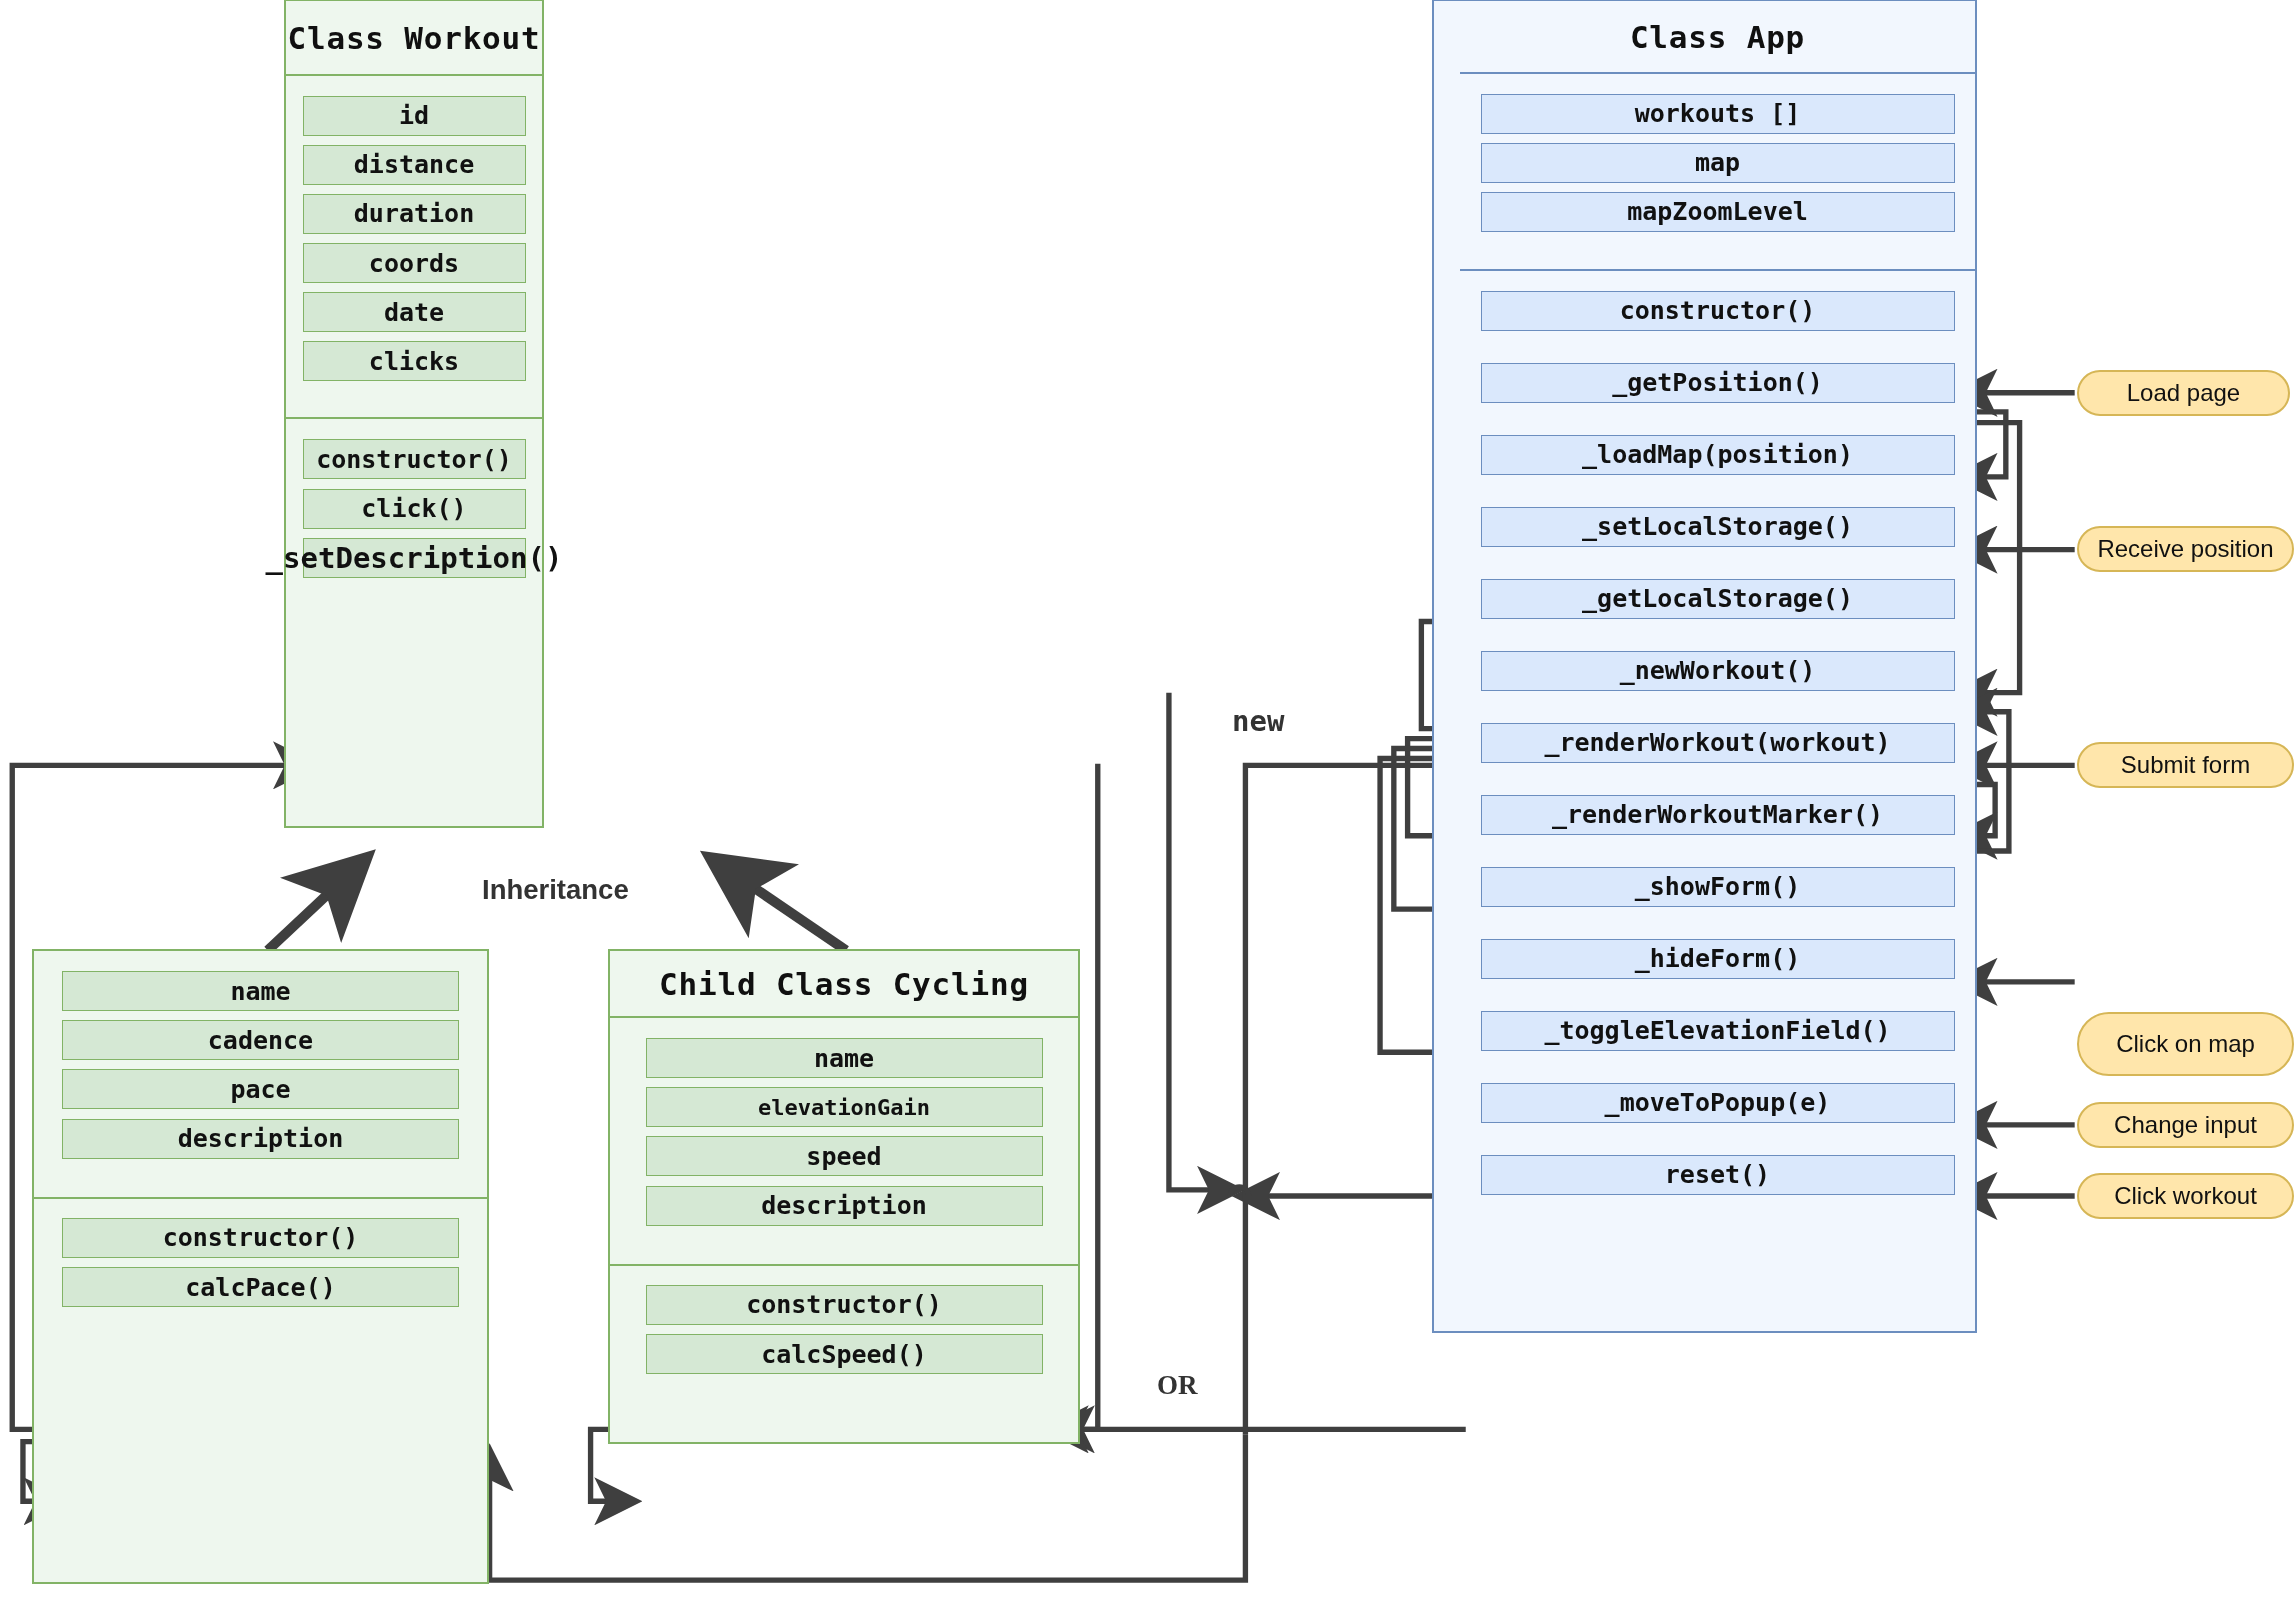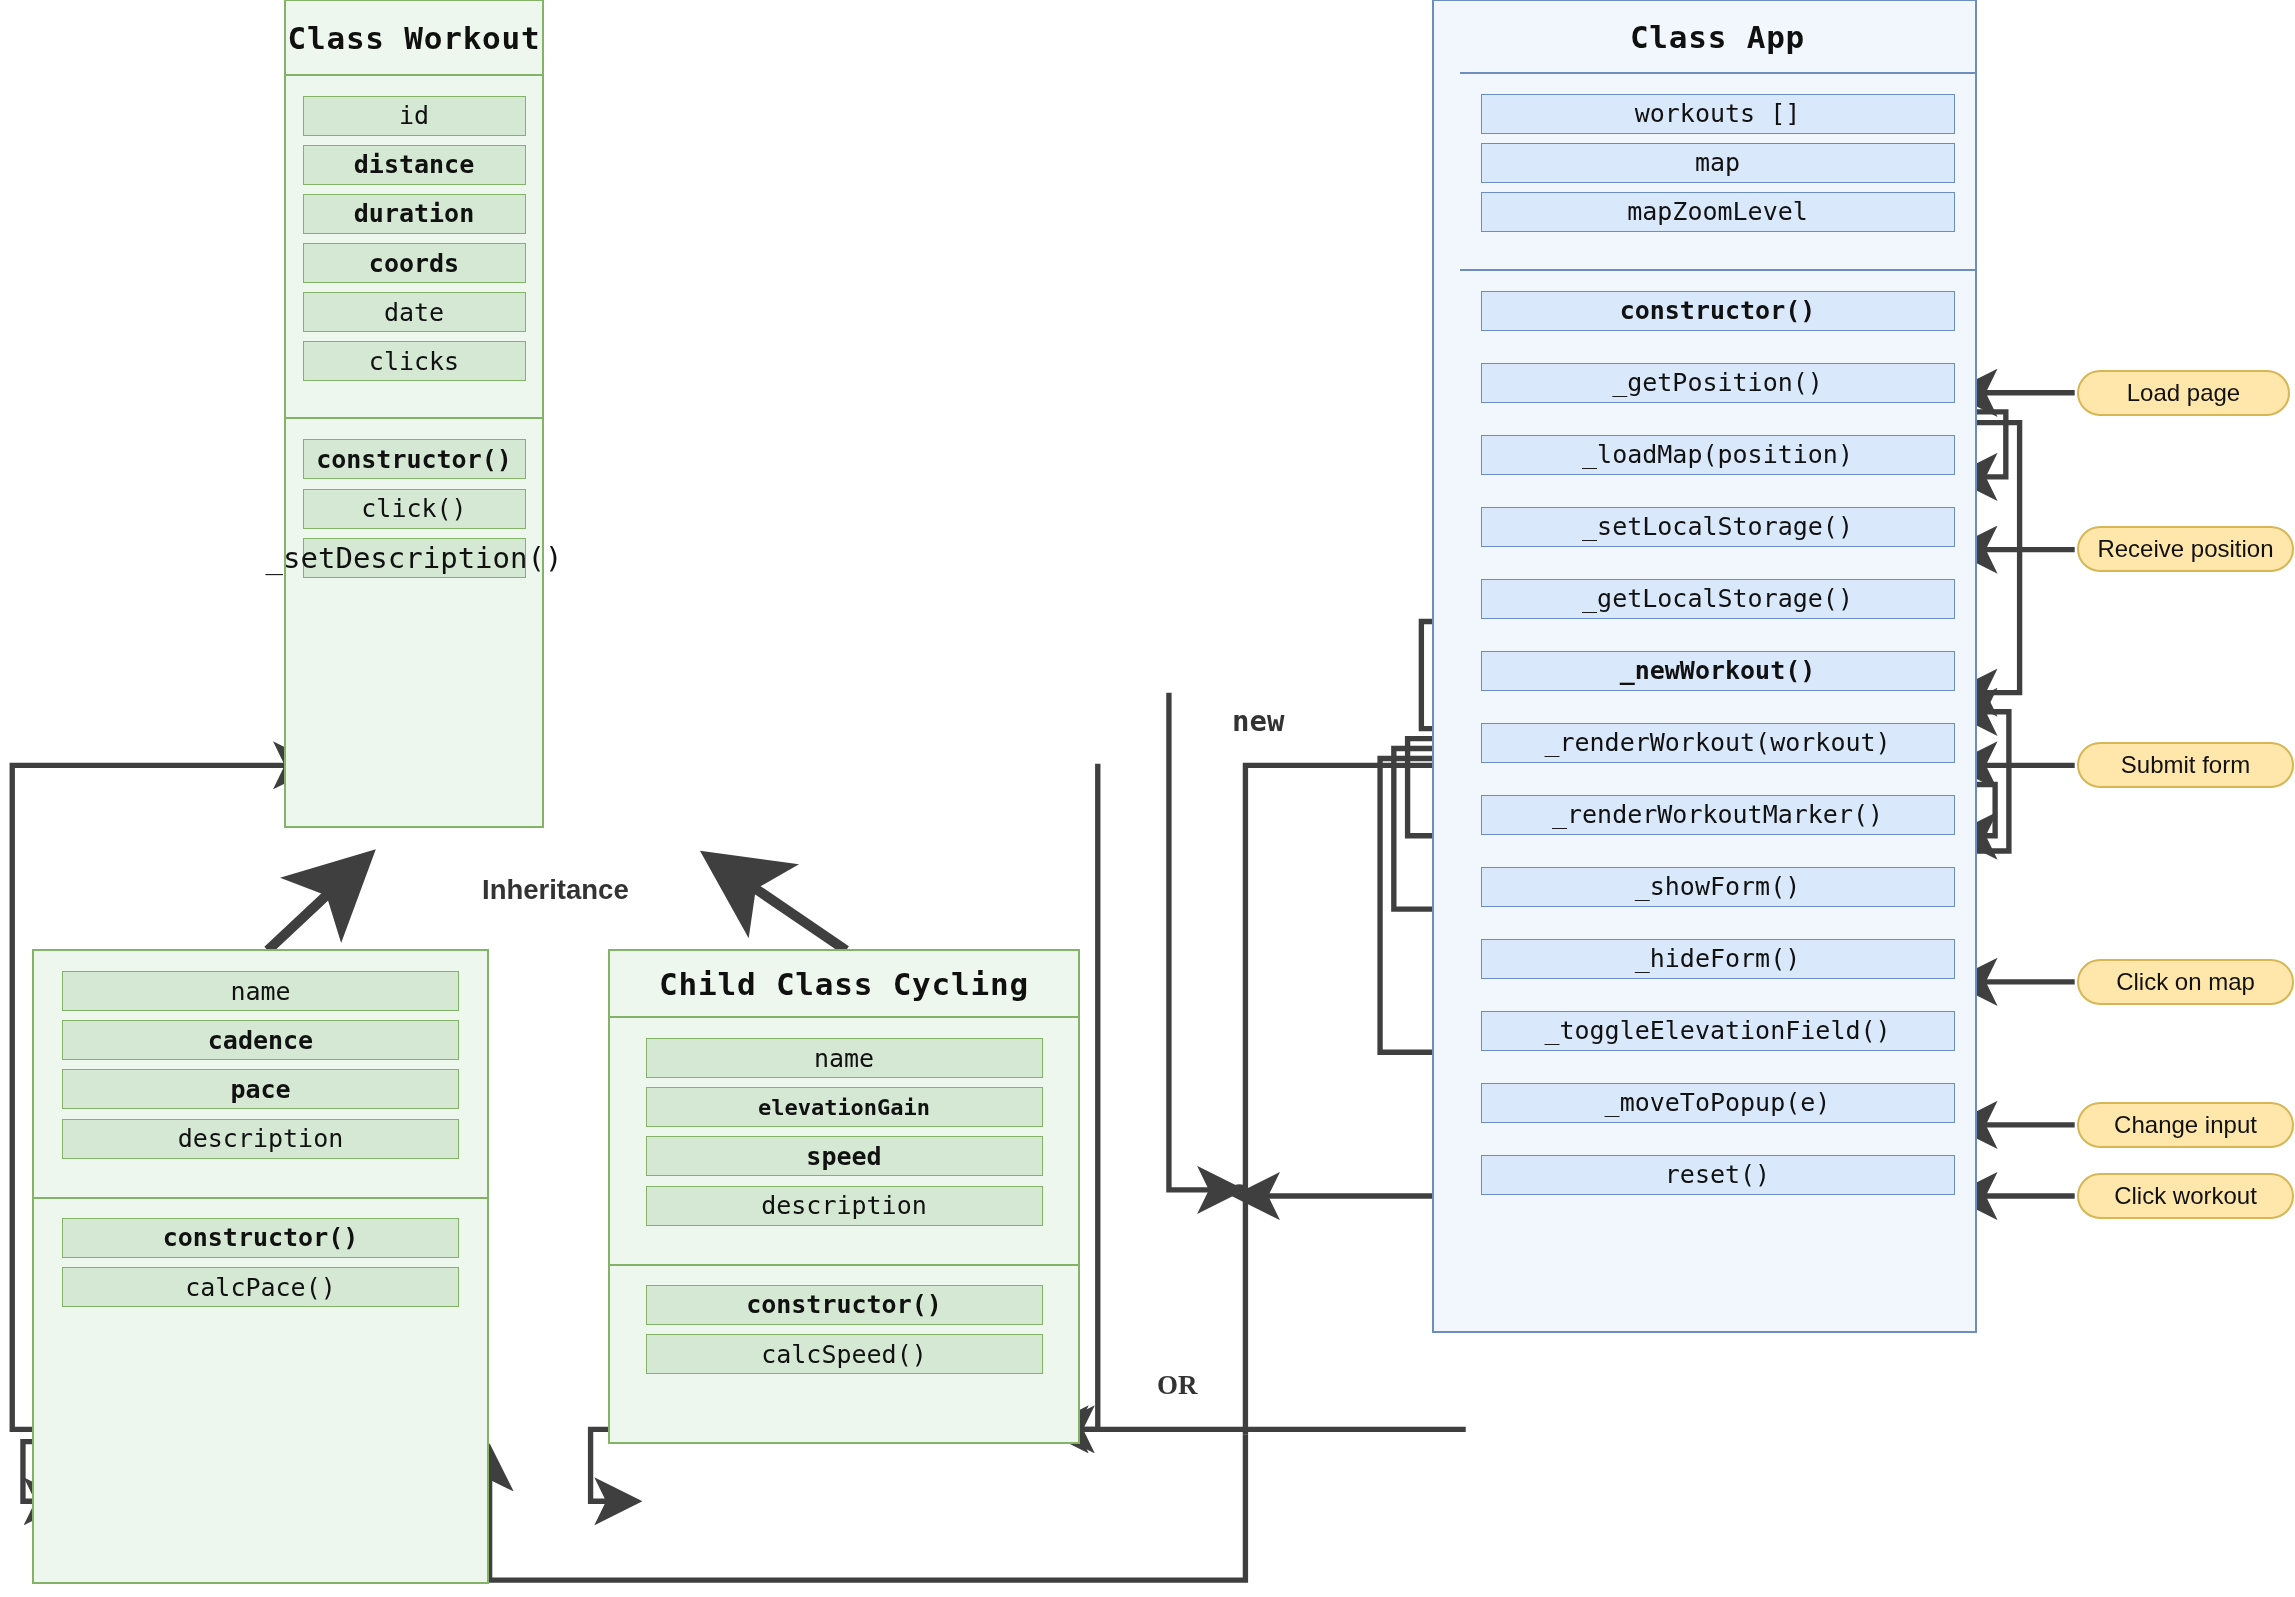--- a/index.html
+++ b/index.html
@@ -16,21 +16,21 @@
   .panel-title{box-sizing:border-box;width:100%;text-align:center;
       font-weight:bold;letter-spacing:0.8px;color:#101010;}
   .green>.panel-title{border-bottom:2.3px solid #82b366;}
   .blue>.panel-title{border-bottom:2.3px solid #6c8ebf;}
 
   .section{box-sizing:border-box;width:100%;}
   .green .section.divider{border-top:2.3px solid #82b366;}
   .blue .section.divider{border-top:2.3px solid #6c8ebf;}
 
   .row{box-sizing:border-box;text-align:center;display:flex;
-      align-items:center;justify-content:center;color:#111111;}
+      align-items:center;justify-content:center;color:#111111;font-weight:bold;}
   .green .row{background:#d5e8d4;border:1.5px solid #82b366;}
   .blue .row{background:#dae8fc;border:1.5px solid #6c8ebf;}
   .row.bold{font-weight:bold;}
 
   
   .callout{position:absolute;box-sizing:border-box;z-index:3;
       background:#ffe6ab;border:2.3px solid #d6b656;border-radius:764px;
       display:flex;align-items:center;justify-content:center;
       font-family:"Liberation Sans","DejaVu Sans",sans-serif;
       font-size:24px;color:#111111;white-space:nowrap;}
@@ -170,21 +170,21 @@
       <div class="row" style="margin:0 auto 32px auto;width:474px;height:40px;font-size:25px;">_hideForm()</div>
       <div class="row" style="margin:0 auto 32px auto;width:474px;height:40px;font-size:25px;">_toggleElevationField()</div>
       <div class="row" style="margin:0 auto 32px auto;width:474px;height:40px;font-size:25px;">_moveToPopup(e)</div>
       <div class="row" style="margin:0 auto 0 auto;width:474px;height:40px;font-size:25px;">reset()</div>
     </div>
   </div>
 
   <div class="callout" style="left:2077px;top:370px;width:213px;height:46px;">Load page</div>
   <div class="callout" style="left:2077px;top:526px;width:217px;height:46px;">Receive position</div>
   <div class="callout" style="left:2077px;top:742px;width:217px;height:46px;">Submit form</div>
-  <div class="callout" style="left:2077px;top:959px;width:217px;height:46px;">Click on map</div>
+  <div class="callout" style="left:2077px;top:1012px;width:217px;height:64px;">Click on map</div>
   <div class="callout" style="left:2077px;top:1102px;width:217px;height:46px;">Change input</div>
   <div class="callout" style="left:2077px;top:1173px;width:217px;height:46px;">Click workout</div>
 
   <div class="edgelabel lbl-inheritance" style="left:482px;top:874px;">Inheritance</div>
   <div class="edgelabel lbl-new" style="left:1232px;top:704px;">new</div>
   <div class="edgelabel lbl-or" style="left:1157px;top:1370px;">OR</div>
 
 </div>
 
 

